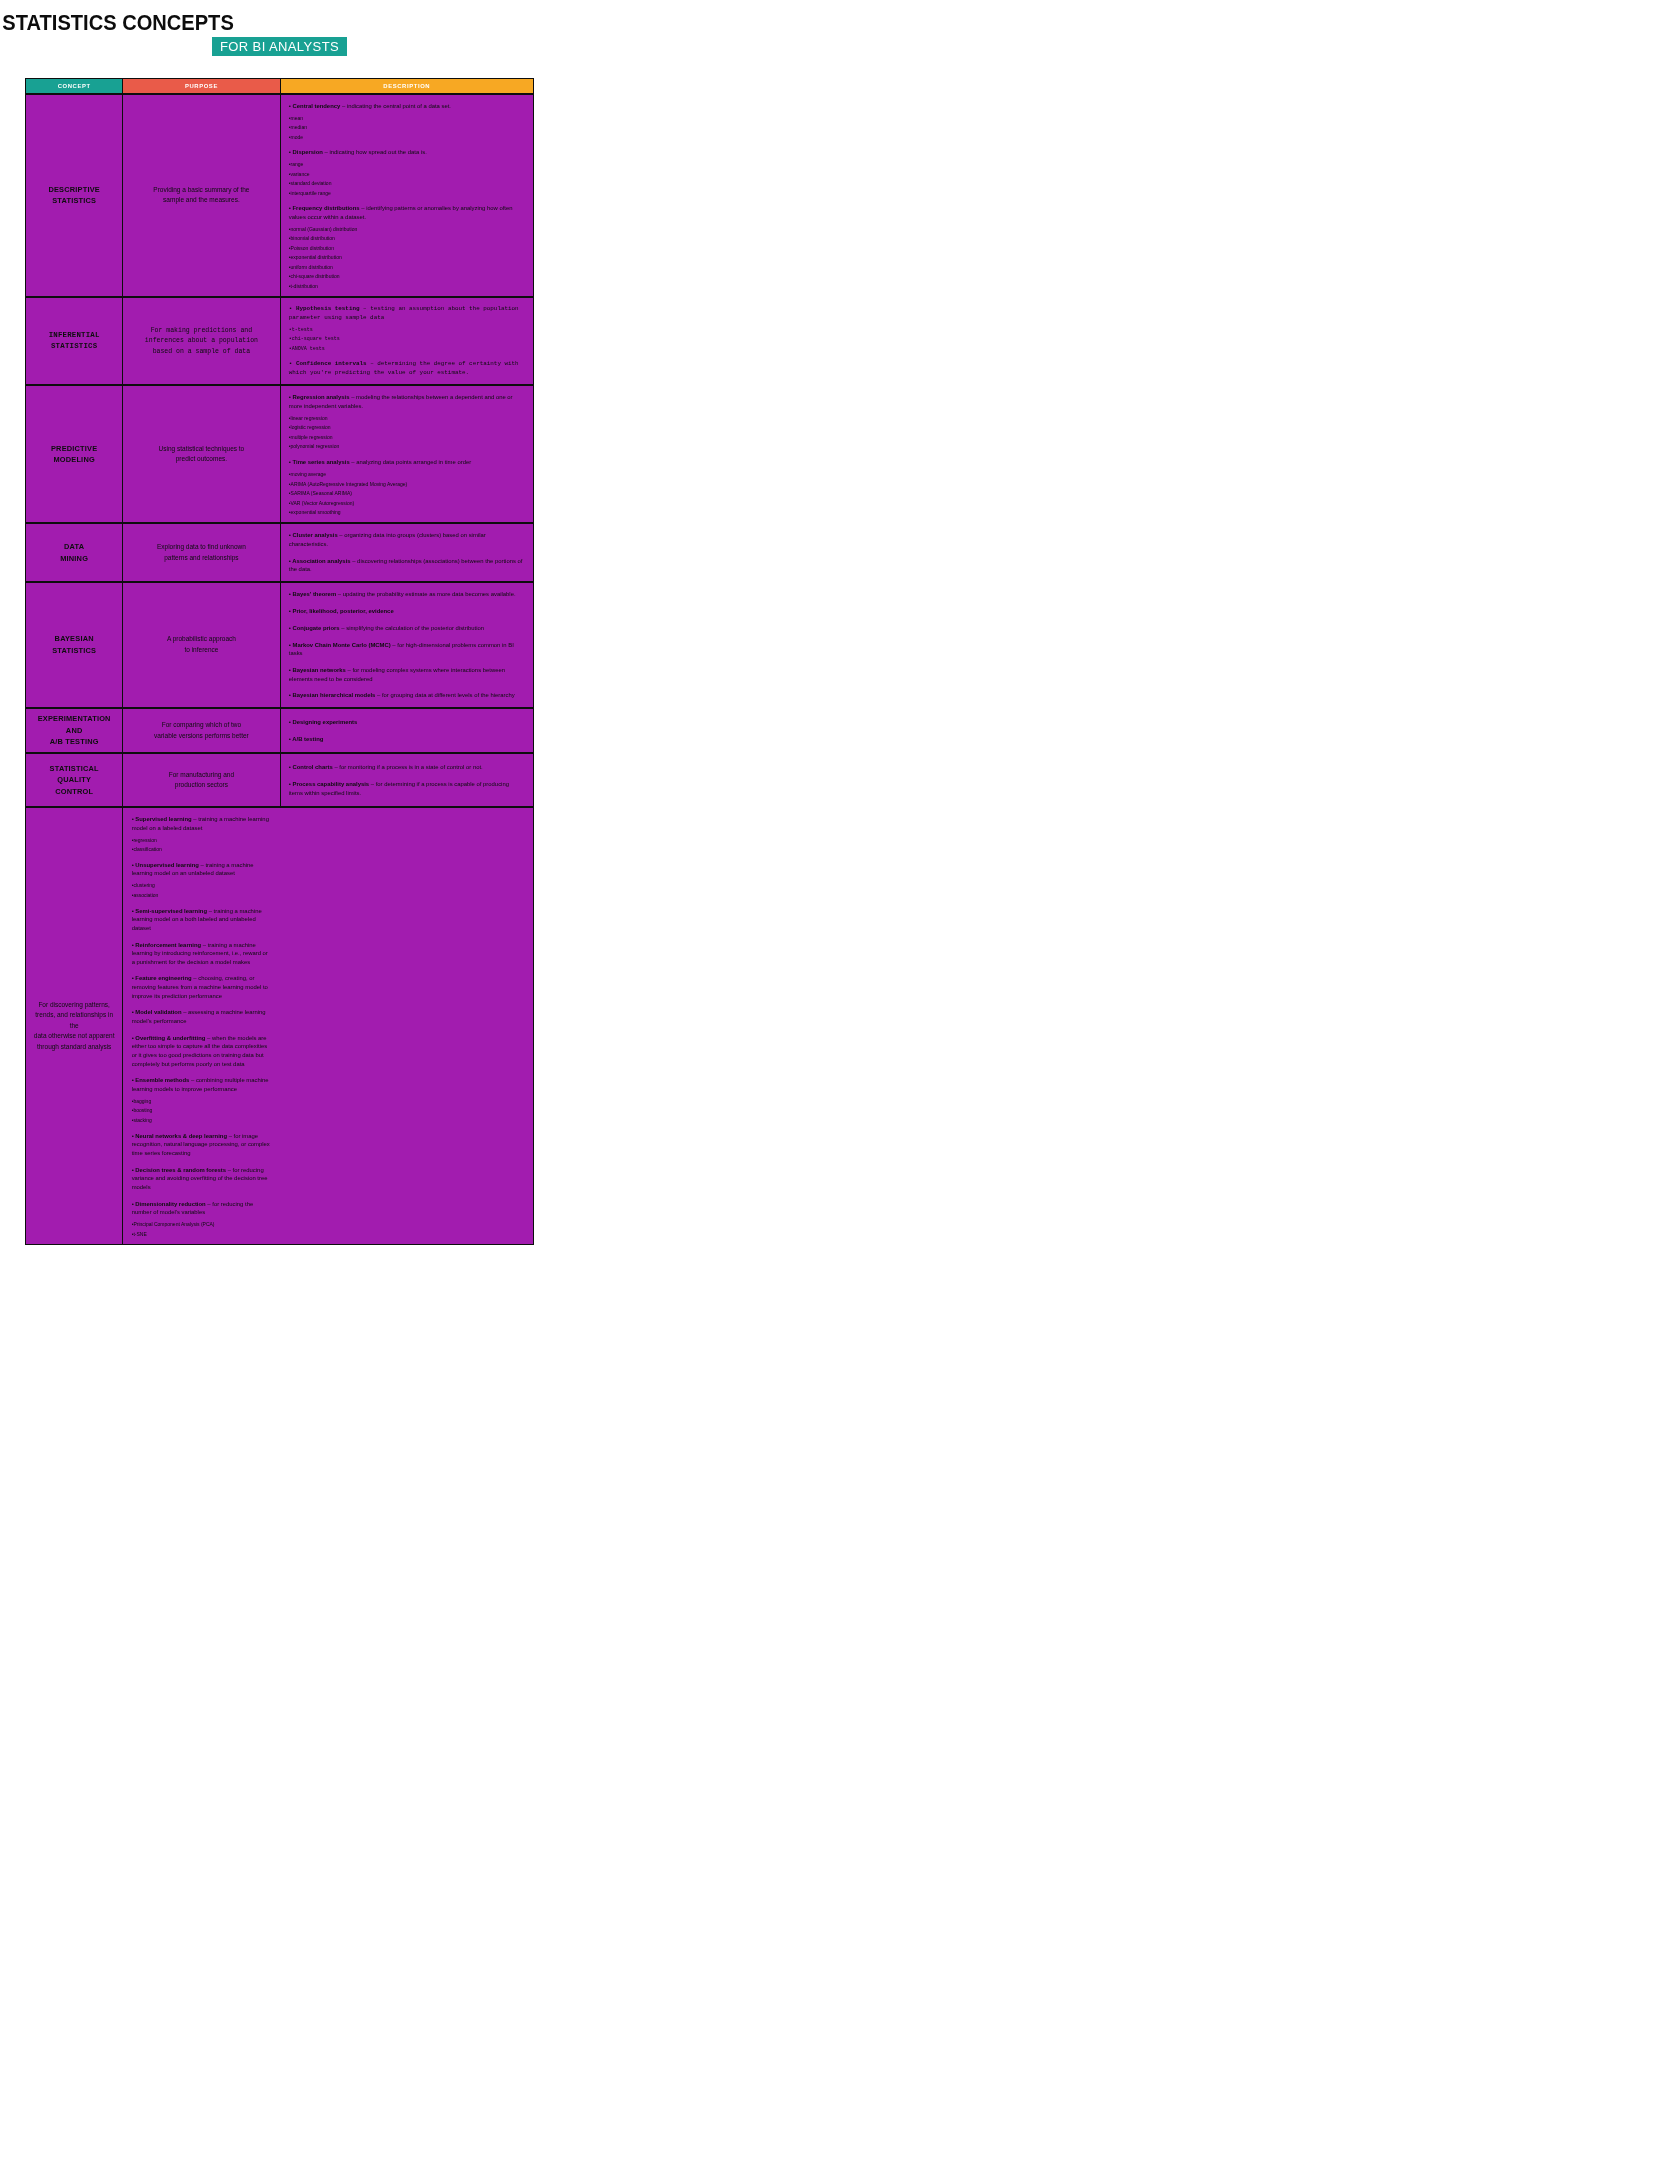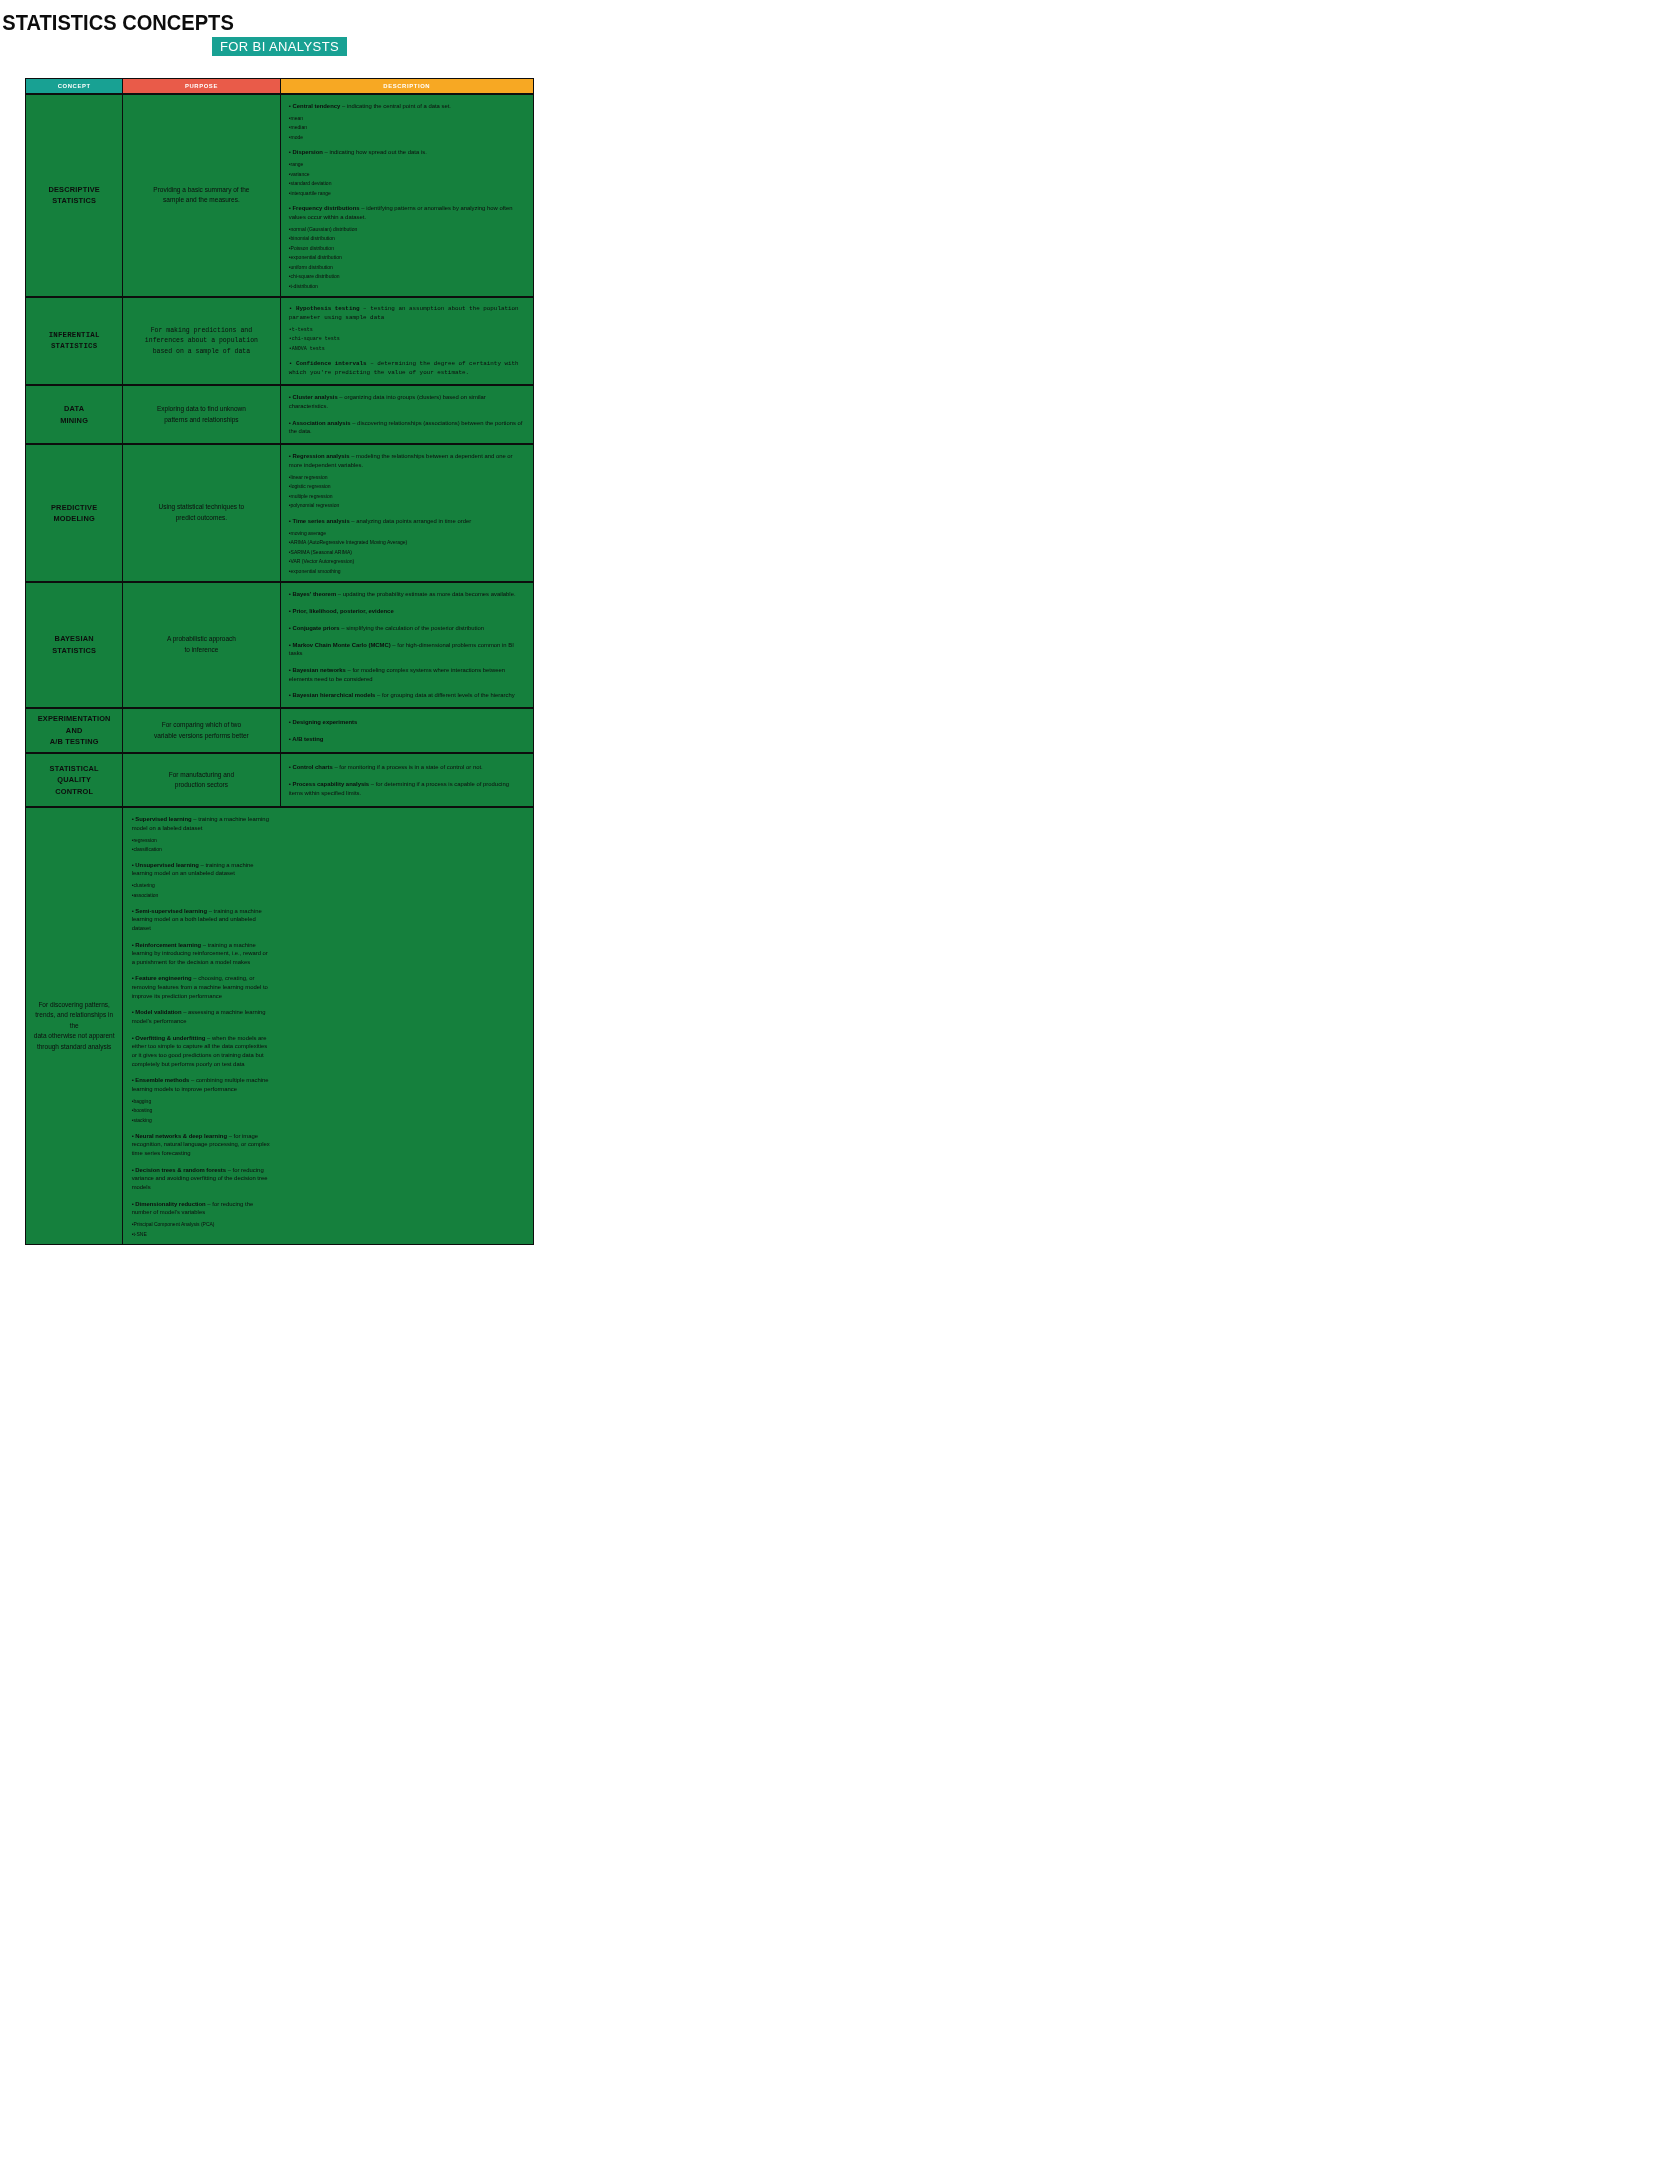--- a/index.html
+++ b/index.html
@@ -33,21 +33,21 @@
     letter-spacing:0.4px;
     line-height:1;
     padding:2.6px 7.9px 3.5px 7.9px;
   }
 
   
   .table{
     width:507px;
     margin:22px auto 0 auto;
     border:1.7px solid #0d0d0d;
-    background:#15803d;
+    background:#a21caf;
   }
   .header-row, .row{
     display:grid;
     grid-template-columns:19fr 31fr 50fr;
   }
   .hcell{
     height:13.5px;
     display:flex;align-items:center;justify-content:center;
     color:#ffffff;
     font-weight:700;
@@ -162,34 +162,20 @@
             <div class="p-line">based on a sample of data</div>
           </div>
           <div class="cell desc">
             <div class="item main"><span class="term">Hypothesis testing</span> <span>– testing an assumption about the population parameter using sample data</span></div>
             <div class="item sub"><span>t-tests</span></div>
             <div class="item sub"><span>chi-square tests</span></div>
             <div class="item sub"><span>ANOVA tests</span></div>
             <div class="item main"><span class="term">Confidence intervals</span> <span>– determining the degree of certainty with which you're predicting the value of your estimate.</span></div>
           </div>
         </div>
-        <div class="row row-3">
-          <div class="cell concept">
-            <div class="c-line">DATA</div>
-            <div class="c-line">MINING</div>
-          </div>
-          <div class="cell purpose">
-            <div class="p-line">Exploring data to find unknown</div>
-            <div class="p-line">patterns and relationships</div>
-          </div>
-          <div class="cell desc">
-            <div class="item main"><span class="term">Cluster analysis</span> <span>– organizing data into groups (clusters) based on similar characteristics.</span></div>
-            <div class="item main"><span class="term">Association analysis</span> <span>– discovering relationships (associations) between the portions of the data.</span></div>
-          </div>
-        </div>
         <div class="row row-2">
           <div class="cell concept">
             <div class="c-line">PREDICTIVE</div>
             <div class="c-line">MODELING</div>
           </div>
           <div class="cell purpose">
             <div class="p-line">Using statistical techniques to</div>
             <div class="p-line">predict outcomes.</div>
           </div>
           <div class="cell desc">
@@ -197,20 +183,34 @@
             <div class="item sub"><span>linear regression</span></div>
             <div class="item sub"><span>logistic regression</span></div>
             <div class="item sub"><span>multiple regression</span></div>
             <div class="item sub"><span>polynomial regression</span></div>
             <div class="item main"><span class="term">Time series analysis</span> <span>– analyzing data points arranged in time order</span></div>
             <div class="item sub"><span>moving average</span></div>
             <div class="item sub"><span>ARIMA (AutoRegressive Integrated Moving Average)</span></div>
             <div class="item sub"><span>SARIMA (Seasonal ARIMA)</span></div>
             <div class="item sub"><span>VAR (Vector Autoregression)</span></div>
             <div class="item sub"><span>exponential smoothing</span></div>
+          </div>
+        </div>
+        <div class="row row-3">
+          <div class="cell concept">
+            <div class="c-line">DATA</div>
+            <div class="c-line">MINING</div>
+          </div>
+          <div class="cell purpose">
+            <div class="p-line">Exploring data to find unknown</div>
+            <div class="p-line">patterns and relationships</div>
+          </div>
+          <div class="cell desc">
+            <div class="item main"><span class="term">Cluster analysis</span> <span>– organizing data into groups (clusters) based on similar characteristics.</span></div>
+            <div class="item main"><span class="term">Association analysis</span> <span>– discovering relationships (associations) between the portions of the data.</span></div>
           </div>
         </div>
         <div class="row row-4">
           <div class="cell concept">
             <div class="c-line">BAYESIAN</div>
             <div class="c-line">STATISTICS</div>
           </div>
           <div class="cell purpose">
             <div class="p-line">A probabilistic approach</div>
             <div class="p-line">to inference</div>

